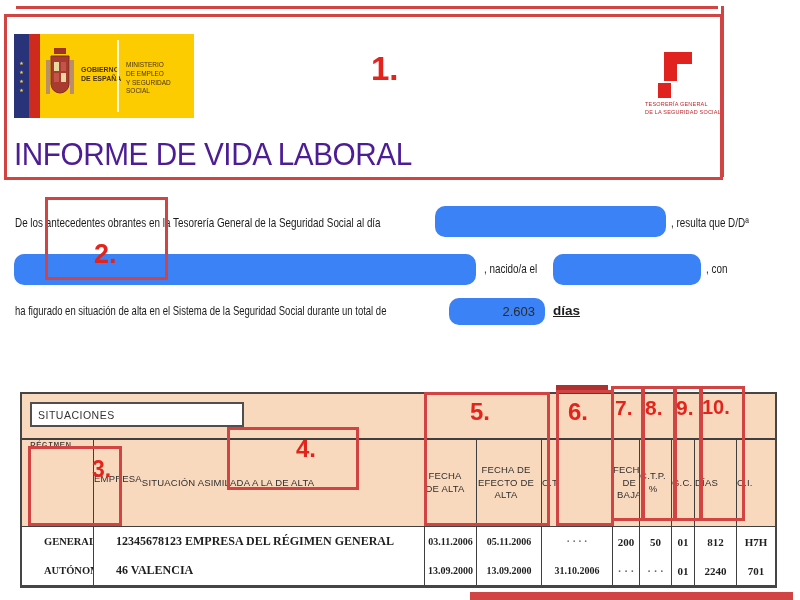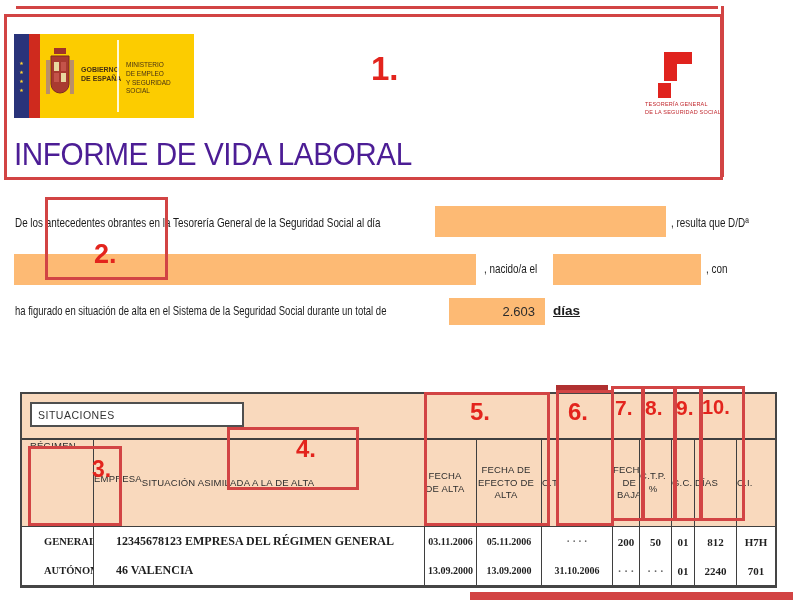--- a/index.html
+++ b/index.html
@@ -6,21 +6,21 @@
   .stage{position:relative;width:800px;height:600px;background:#fff;overflow:hidden;
          font-family:"Liberation Sans",sans-serif;color:#1c1c1c;}
   .abs{position:absolute;}
   .squeeze{display:inline-block;transform-origin:0 0;white-space:nowrap;}
   
   .rbox{position:absolute;border:3px solid #d24444;z-index:6;background:transparent;}
   .rline{position:absolute;background:#d24444;z-index:6;}
   .rlabel{position:absolute;z-index:7;color:#e3241d;font-weight:bold;line-height:1;
           font-family:"Liberation Sans",sans-serif;}
   
-  .peach{position:absolute;background:#fdba74;}
+  .peach{position:absolute;background:#3b82f6;border-radius:10px;}
   
   .ptxt{position:absolute;font-size:13px;color:#1c1c1c;text-decoration:underline;}
   
   .logo{position:absolute;background:#fccc00;}
   .logo .txt{position:absolute;font-size:7px;font-weight:bold;color:#473112;line-height:1.3;}
   .logo .txt2{position:absolute;font-size:6.5px;color:#473112;line-height:1.35;}
   .logo .txt span,.logo .txt2 span{display:block;}
   .tgss-text{position:absolute;font-size:5.5px;color:#c0272d;line-height:1.5;letter-spacing:.2px;}
   .tgss-text span{display:block;}
   .title{position:absolute;font-size:32px;letter-spacing:-.5px;color:#4c1d95;}
@@ -32,21 +32,21 @@
            background:#fff;border:2px solid #4f4f4f;z-index:3;display:flex;align-items:center;
            padding-left:6px;font-size:10.5px;letter-spacing:.5px;color:#333;margin-top:24px;}
   .grid{position:absolute;left:22px;top:438px;width:753px;z-index:2;display:grid;
         grid-template-columns:72px 331px 52px 65px 71px 27px 32px 23px 42px 38px;
         grid-template-rows:89px 29px 29px;}
   .cell{box-sizing:border-box;border-right:1.5px solid #3f3f3f;overflow:hidden;}
   .cell.nr{border-right:none;}
   .hc{background:#f9d9bd;border-top:2px solid #3f3f3f;border-bottom:1.5px solid #3f3f3f;
       display:flex;flex-direction:row;align-items:center;justify-content:flex-start;
       font-size:9.5px;line-height:1.35;color:#2e2e2e;text-align:center;letter-spacing:.2px;}
-  .hc.left{align-items:flex-start;padding-left:8px;text-align:left;}
+  .hc.left{align-items:flex-start;padding-left:8px;text-align:left;font-family:Liberation Mono, monospace;}
   .dc{background:#fff;display:flex;align-items:center;justify-content:center;
       font-family:"Liberation Serif",serif;font-weight:bold;font-size:11px;color:#1f1f1f;white-space:nowrap;}
   .dc.l{justify-content:flex-start;padding-left:22px;}
   .dc.date{font-size:10px;}
   .dots{color:#666;}
 </style>
 </head>
 <body>
 
 <div class="stage">

